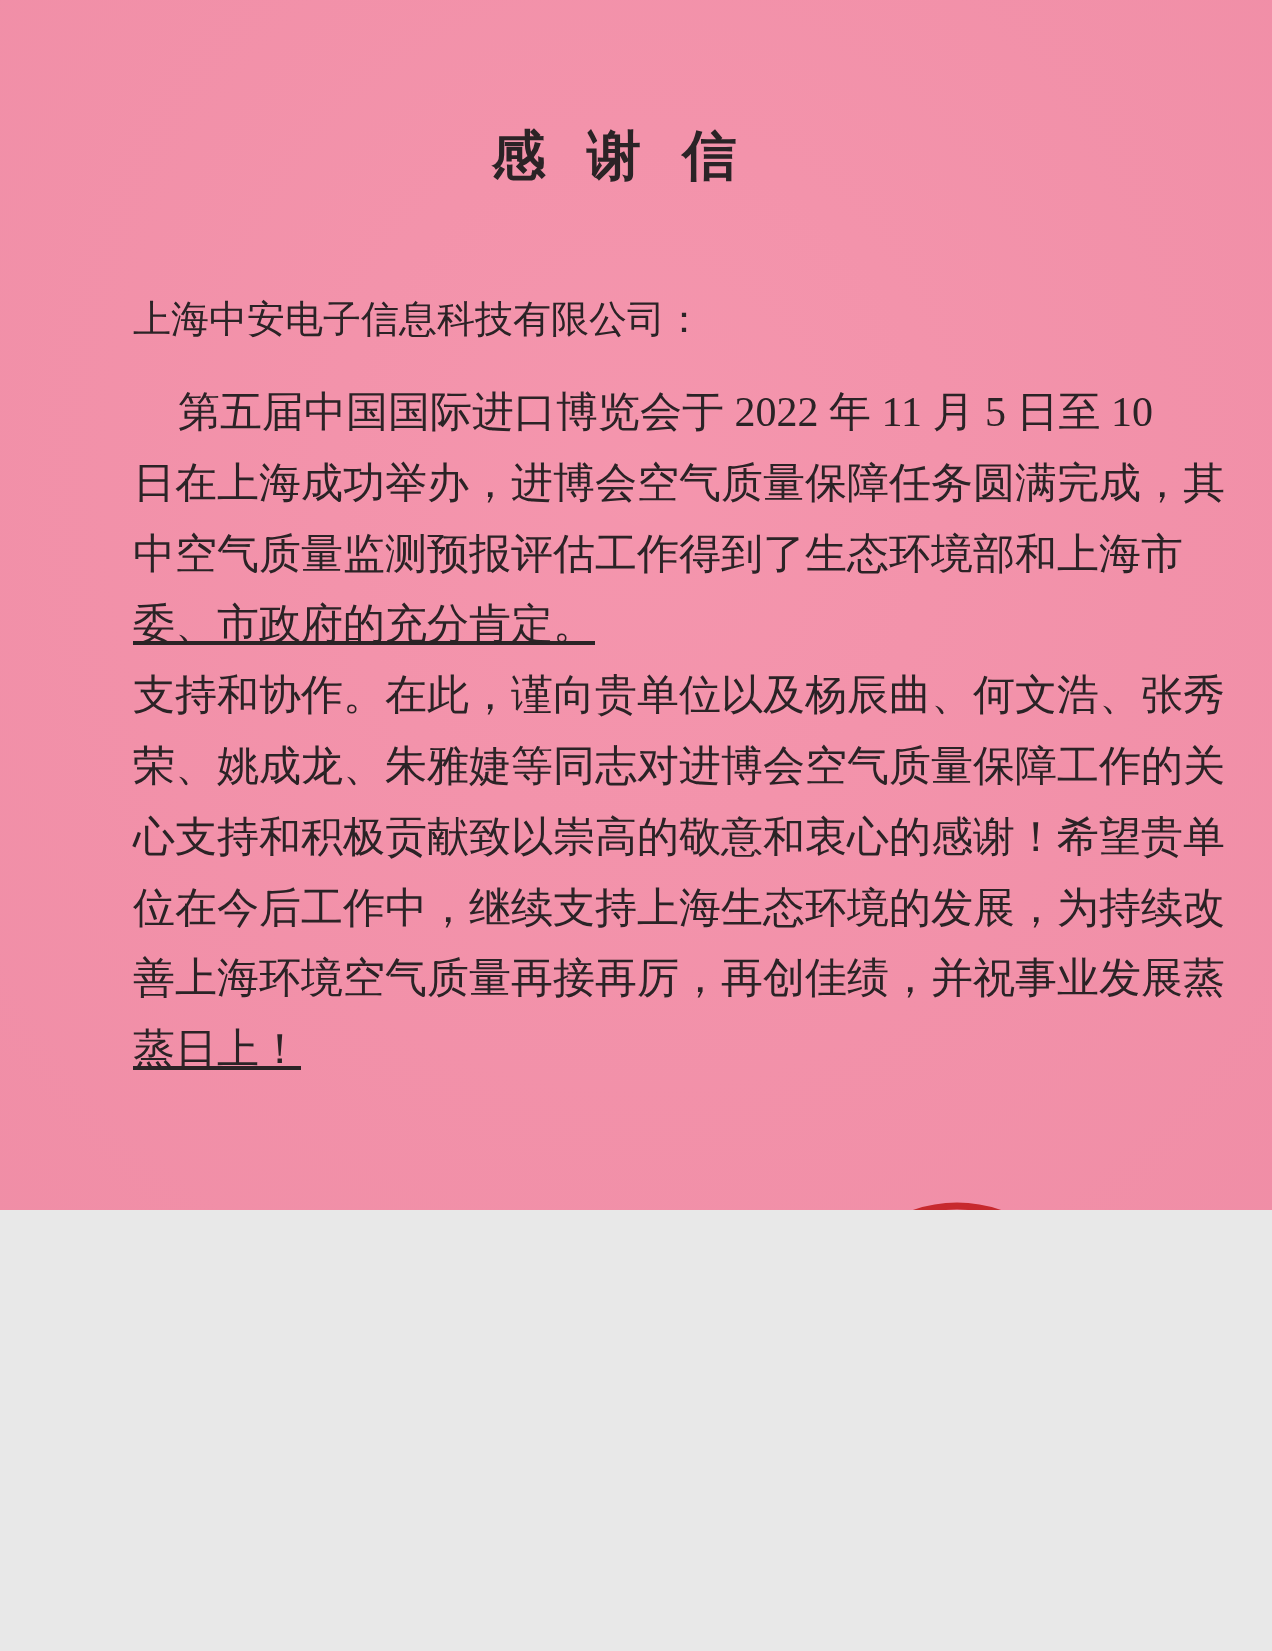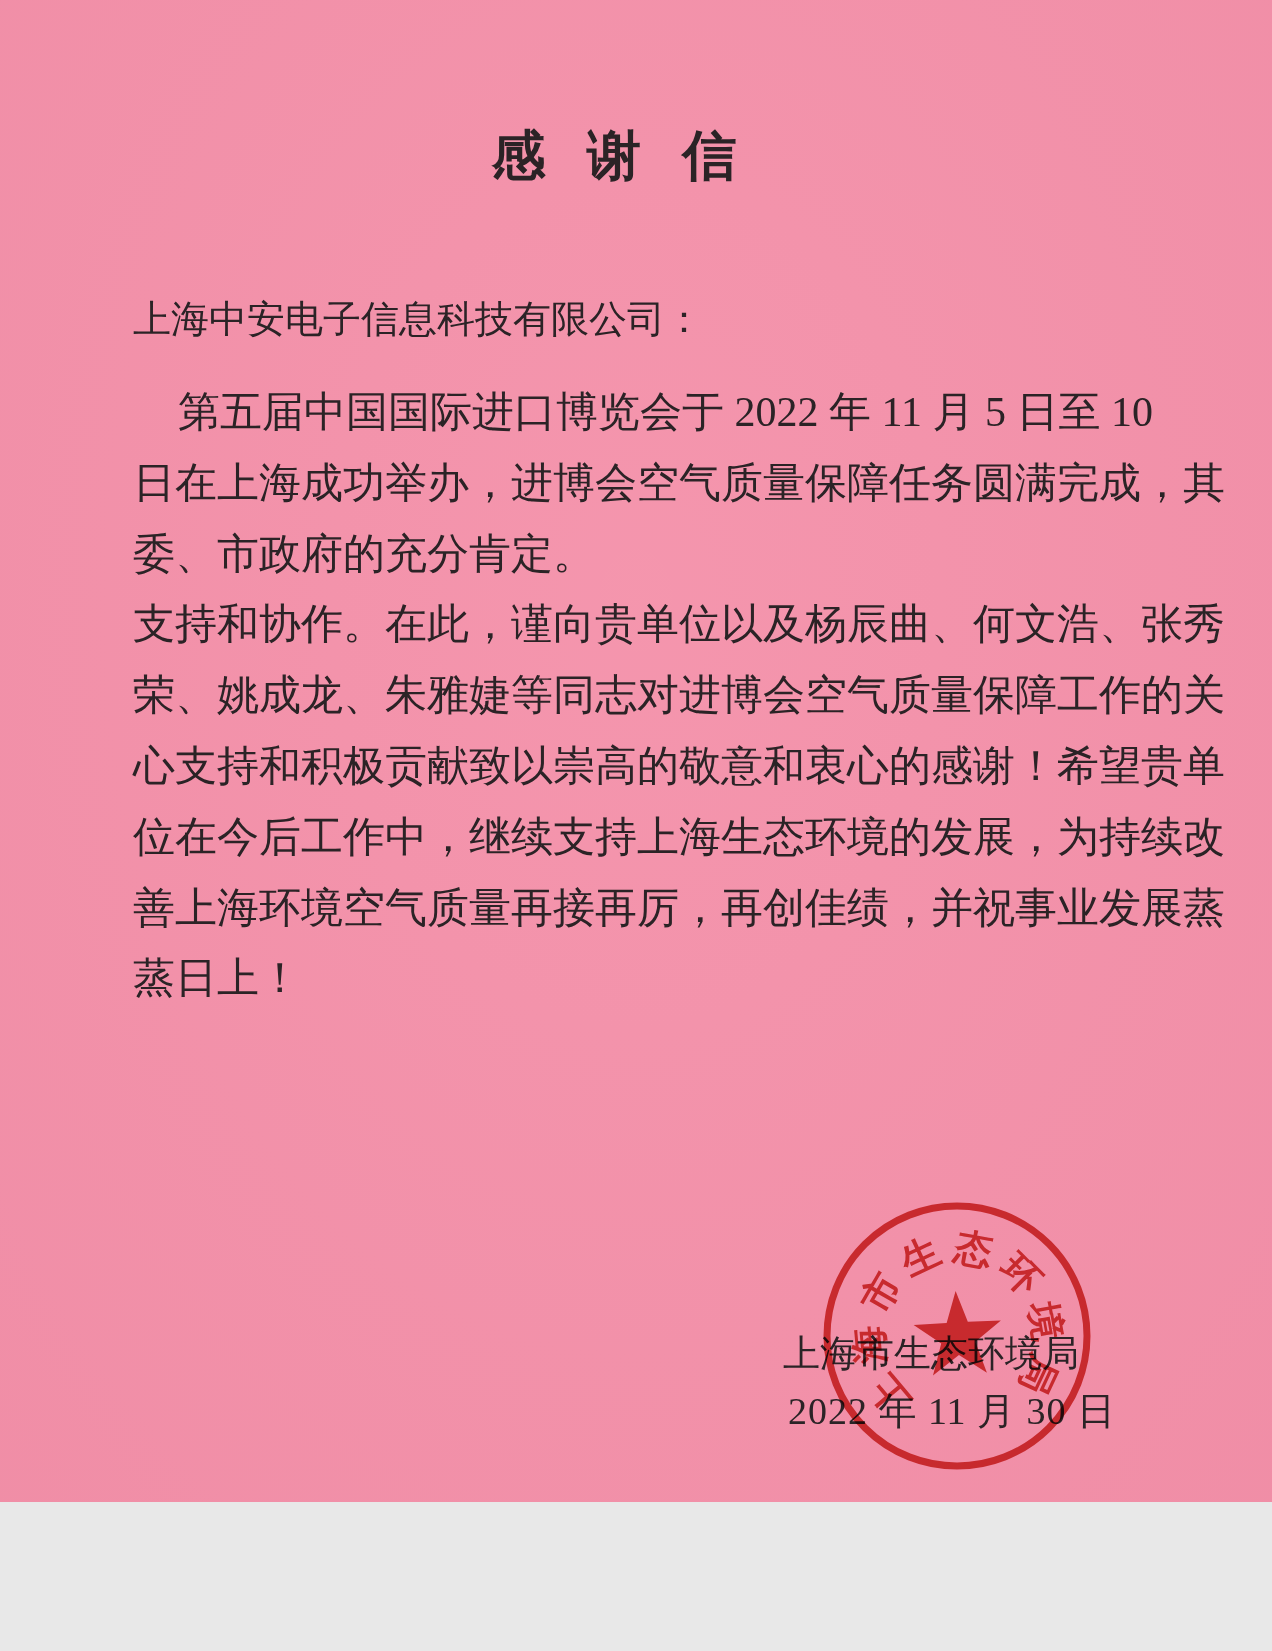--- a/index.html
+++ b/index.html
@@ -5,21 +5,21 @@
   :root {
     --bg: #f490a9;
     --ink: #2b2326;
     --stamp: #cd2f2b;
   }
   * { margin: 0; padding: 0; box-sizing: border-box; }
   html, body { background: #e8e8e8; }
   .page {
     position: relative;
     width: 1272px;
-    height: 1502px;
+    height: 1210px;
     margin: 0 auto;
     background: var(--bg);
     background-image: radial-gradient(ellipse at 50% 40%, rgba(255,255,255,0.05), rgba(0,0,0,0.015));
     overflow: hidden;
     font-family: "Liberation Serif", "DejaVu Serif", serif;
     color: var(--ink);
   }
   .title {
     position: absolute;
     top: 120px;
@@ -47,21 +47,21 @@
   }
   .line {
     height: 70.8px;
     line-height: 70.8px;
     font-size: 42px;
     text-align: justify;
     text-align-last: justify;
     white-space: nowrap;
   }
   .line.first { text-indent: 45px; }
-  .line.last { text-align-last: left; }
+  .line.last { text-align-last: left; text-decoration: underline; }
   .signature {
     position: absolute;
     top: 1306px;
     left: 783px;
     font-size: 37px;
     letter-spacing: 0px;
     white-space: nowrap;
     z-index: 2;
     margin-top: 23px;
   }
@@ -107,20 +107,21 @@
 <div class="page">
 
   <h1 class="title">感 谢 信</h1>
 
   <div class="addressee">上海中安电子信息科技有限公司：</div>
 
   <div class="body-block">
     <div>
       <div class="line first">第五届中国国际进口博览会于 2022 年 11 月 5 日至 10</div>
       <div class="line">日在上海成功举办，进博会空气质量保障任务圆满完成，其</div>
+      <div class="line">中空气质量监测预报评估工作得到了生态环境部和上海市</div>
       <div class="line last">委、市政府的充分肯定。</div>
     </div>
     <div>
       <div class="line">支持和协作。在此，谨向贵单位以及杨辰曲、何文浩、张秀</div>
       <div class="line">荣、姚成龙、朱雅婕等同志对进博会空气质量保障工作的关</div>
       <div class="line">心支持和积极贡献致以崇高的敬意和衷心的感谢！希望贵单</div>
       <div class="line">位在今后工作中，继续支持上海生态环境的发展，为持续改</div>
       <div class="line">善上海环境空气质量再接再厉，再创佳绩，并祝事业发展蒸</div>
       <div class="line last">蒸日上！</div>
     </div>

